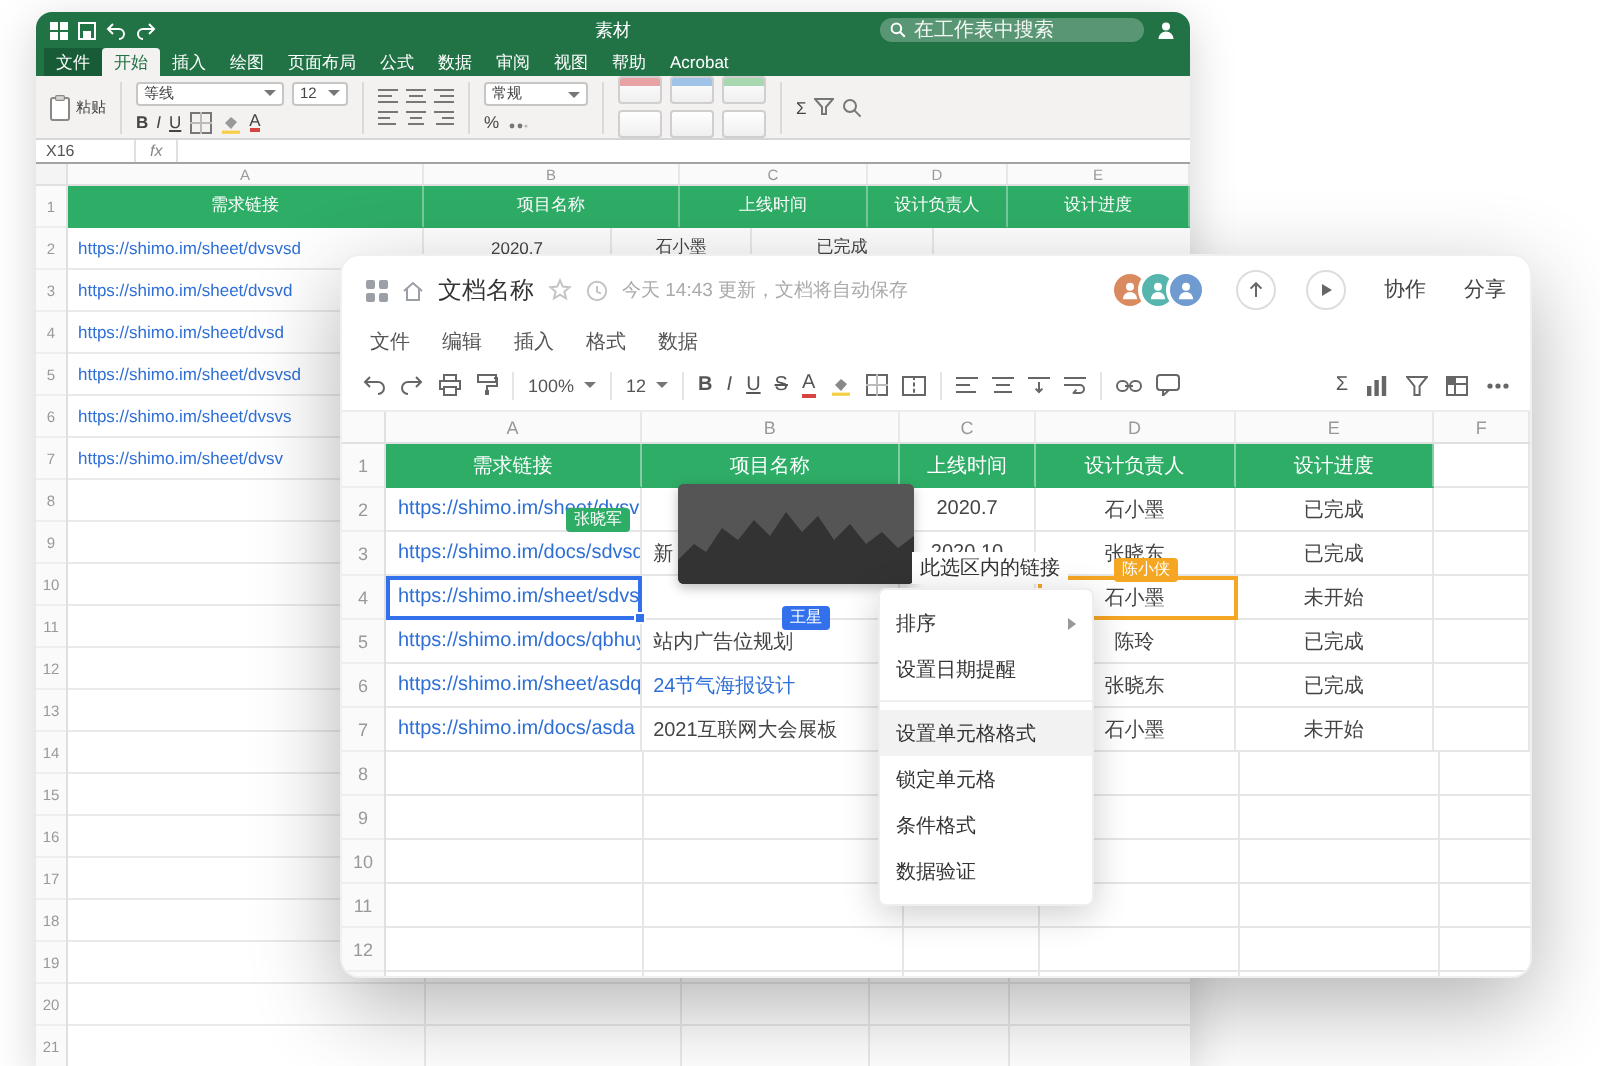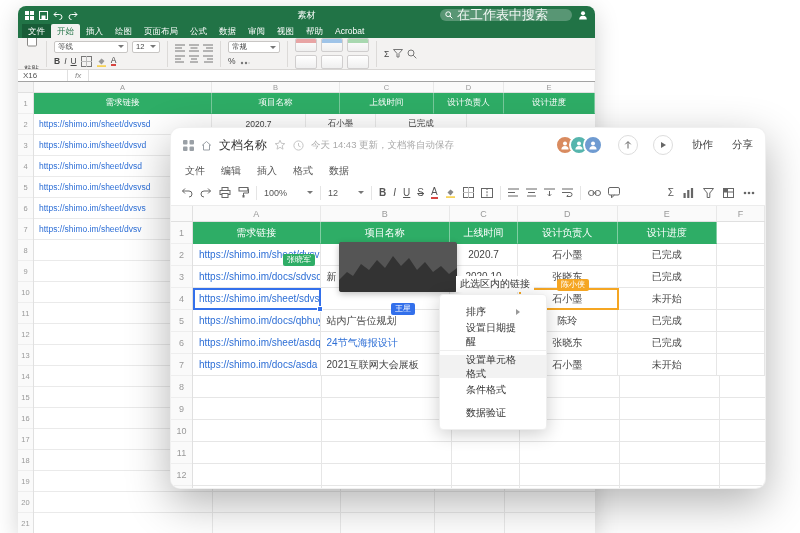--- a/index.html
+++ b/index.html
@@ -8,30 +8,30 @@
   .win{position:absolute;background:#fff}
   svg{display:block}
 
   
   .back{left:18px;top:6px;width:577px;height:527px;border-radius:8px 8px 0 0;
     box-shadow:0 6px 24px rgba(0,0,0,.18);display:flex;flex-direction:column;overflow:hidden;z-index:1}
   .xl-title{height:18px;background:#217346;display:flex;align-items:center;padding:0 7px;gap:6px;position:relative;flex:0 0 auto}
   .qat{display:flex;align-items:center;gap:5px}
   .xl-doc{position:absolute;left:50%;transform:translateX(-50%);color:#fff;font-size:9px}
   .xl-right{margin-left:auto;display:flex;align-items:center;gap:6px}
-  .xl-search{width:132px;height:12px;background:rgba(255,255,255,.25);border-radius:6px;display:flex;align-items:center;gap:4px;padding:0 5px;color:rgba(255,255,255,.92);font-size:13px}
+  .xl-search{width:132px;height:12px;background:rgba(255,255,255,.25);border-radius:6px;display:flex;align-items:center;gap:4px;padding:0 5px;color:rgba(255,255,255,.92);font-size:10px}
   .xl-tabs{height:14px;background:#217346;display:flex;padding-left:4px;flex:0 0 auto;align-items:flex-end}
   .xl-tab{font-size:8.5px;color:#fff;padding:0 6px;line-height:14px;white-space:nowrap}
   .xl-tab.file{background:#185c37}
   .xl-tab.active{background:#f3f2f1;color:#217346;border-radius:2px 2px 0 0}
   .xl-ribbon{height:32px;background:#f3f2f1;border-bottom:1px solid #d8d6d4;display:flex;align-items:center;padding:2px 6px;gap:7px;flex:0 0 auto;overflow:hidden}
   .vline{width:1px;height:26px;background:#dcdad8;flex:0 0 auto}
   .grp{display:flex;flex-direction:column;justify-content:center;gap:3px}
   .grow{display:flex;align-items:center;gap:4px}
-  .paste{flex-direction:column;align-items:center;gap:17px;font-size:7.5px;color:#444}
+  .paste{flex-direction:row;align-items:center;gap:2px;font-size:7.5px;color:#444}
   .dd{height:12px;background:#fff;border:1px solid #c8c6c4;border-radius:2px;font-size:7.5px;color:#444;display:flex;align-items:center;padding:0 3px;gap:3px}
   .w62{width:74px}.w28{width:28px}.w52{width:52px}
   .car{width:0;height:0;border-left:3px solid transparent;border-right:3px solid transparent;border-top:3px solid #777;margin-left:auto}
   .bt{font-size:8.5px;color:#444;line-height:10px}
   .bt.b{font-weight:bold}.bt.i{font-style:italic}.bt.u{text-decoration:underline}
   .acolor{font-size:8.5px;color:#444;border-bottom:2px solid #d64541;line-height:8px}
   .stylebox{width:22px;height:14px;border:1px solid #d0cece;border-radius:2px;background:linear-gradient(#ffffff,#efefef)}
   .stylebox i{display:block;height:4px;border-radius:1px 1px 0 0}
   .xl-formula{height:12px;background:#fff;border-bottom:1px solid #a3a3a3;display:flex;align-items:center;flex:0 0 auto;font-size:8px;color:#555}
   .cellref{width:50px;padding:0 5px;border-right:1px solid #e0e0e0;height:100%;display:flex;align-items:center}
@@ -62,21 +62,21 @@
   .doc-title{font-size:12px;color:#333}
   .save-status{font-size:9.5px;color:#aaa;white-space:nowrap}
   .avatars{display:flex;margin-left:auto;align-items:center}
   .av{width:20px;height:20px;border-radius:50%;border:2px solid #fff;margin-left:-6px;display:flex;align-items:center;justify-content:center;flex:0 0 auto}
   .av1{background:#d98b5f;margin-left:0}.av2{background:#56b5ad}.av3{background:#6f9bd1}
   .cbtn{width:20px;height:20px;border-radius:50%;border:1px solid #ddd;display:flex;align-items:center;justify-content:center;margin-left:8px;flex:0 0 auto;background:#fff}
   .hbtn{font-size:10.5px;color:#444;margin-left:12px;white-space:nowrap}
   .sm-menubar{height:18px;display:flex;align-items:center;gap:16px;padding:0 14px;flex:0 0 auto}
   .mi{font-size:10px;color:#555}
   .sm-toolbar{height:26px;display:flex;align-items:center;gap:7px;padding:0 10px;border-bottom:1px solid #ececec;flex:0 0 auto;color:#555}
-  .tdd{display:flex;align-items:center;gap:18px;font-size:9px;color:#555}
+  .tdd{display:flex;align-items:center;gap:3px;font-size:9px;color:#555}
   .tdd .car{margin-left:2px}
   .tb{font-size:10px;color:#555;line-height:12px}
   .tb.b{font-weight:bold}.tb.i{font-style:italic}.tb.u{text-decoration:underline}.tb.s{text-decoration:line-through}
   .fontA{font-size:10px;color:#555;border-bottom:2px solid #d64541;line-height:10px}
   .tsep{width:1px;height:14px;background:#e5e5e5;flex:0 0 auto}
   .tright{margin-left:auto;display:flex;gap:9px;align-items:center}
   .sum{font-size:10px;color:#555}
   .sm-sheet{flex:1;display:flex;position:relative;overflow:hidden}
   .sm-numcol{width:22px;flex:0 0 auto;background:#fafafa;border-right:1px solid #e0e0e0;display:flex;flex-direction:column}
   .sm-corner{height:16px;border-bottom:1px solid #e0e0e0;flex:0 0 auto}
@@ -104,21 +104,21 @@
   .sel-a4{position:absolute;left:22px;top:82px;width:128px;height:22px;border:2px solid #3370eb;z-index:4}
   .sel-a4 .hdl{position:absolute;right:-4px;bottom:-4px;width:6px;height:6px;background:#3370eb;border:1px solid #fff}
   .sel-d4{position:absolute;left:348px;top:82px;width:100px;height:22px;border:2px solid #f5a623;z-index:4}
   .badge{position:absolute;font-size:8px;color:#fff;padding:1px 4px;border-radius:2px;z-index:6;white-space:nowrap;line-height:10px}
   .bg-green{background:#2ead66}.bg-blue{background:#3370eb}.bg-orange{background:#f5a623}
   .b-row3{left:112px;top:48px}
   .b-row5{left:220px;top:97px}
   .b-d4{left:386px;top:73px}
   .toast{position:absolute;left:285px;top:70px;background:#fff;font-size:10px;color:#333;padding:1px 4px;z-index:7;white-space:nowrap}
   .ctx{position:absolute;left:268px;top:88px;width:108px;background:#fff;border-radius:4px;box-shadow:0 4px 18px rgba(0,0,0,.2);padding:5px 0;z-index:9;border:1px solid #eee}
-  .ci{height:23px;display:flex;align-items:center;padding:0 26px;font-size:10px;color:#333;cursor:default}
+  .ci{height:23px;display:flex;align-items:center;padding:0 8px;font-size:10px;color:#333;cursor:default}
   .ci.hl{background:#f2f2f2}
   .cd{height:1px;background:#eee;margin:4px 0}
   .sub{margin-left:auto;width:0;height:0;border-top:3.5px solid transparent;border-bottom:3.5px solid transparent;border-left:4px solid #999}
 </style>
 </head>
 <body>
 
 <div class="win back">
   <div class="xl-title">
     <div class="qat">
@@ -727,20 +727,23 @@
           <i class="sub"></i>
         </div>
       <div class="ci">
           <span>设置日期提醒</span>
         </div>
       <div class="cd"></div>
       <div class="ci hl">
           <span>设置单元格格式</span>
         </div>
       <div class="ci">
+          <span>锁定单元格</span>
+        </div>
+      <div class="ci">
           <span>条件格式</span>
         </div>
       <div class="ci">
           <span>数据验证</span>
         </div>
     </div>
   </div>
 </div>
 
 </body></html>

